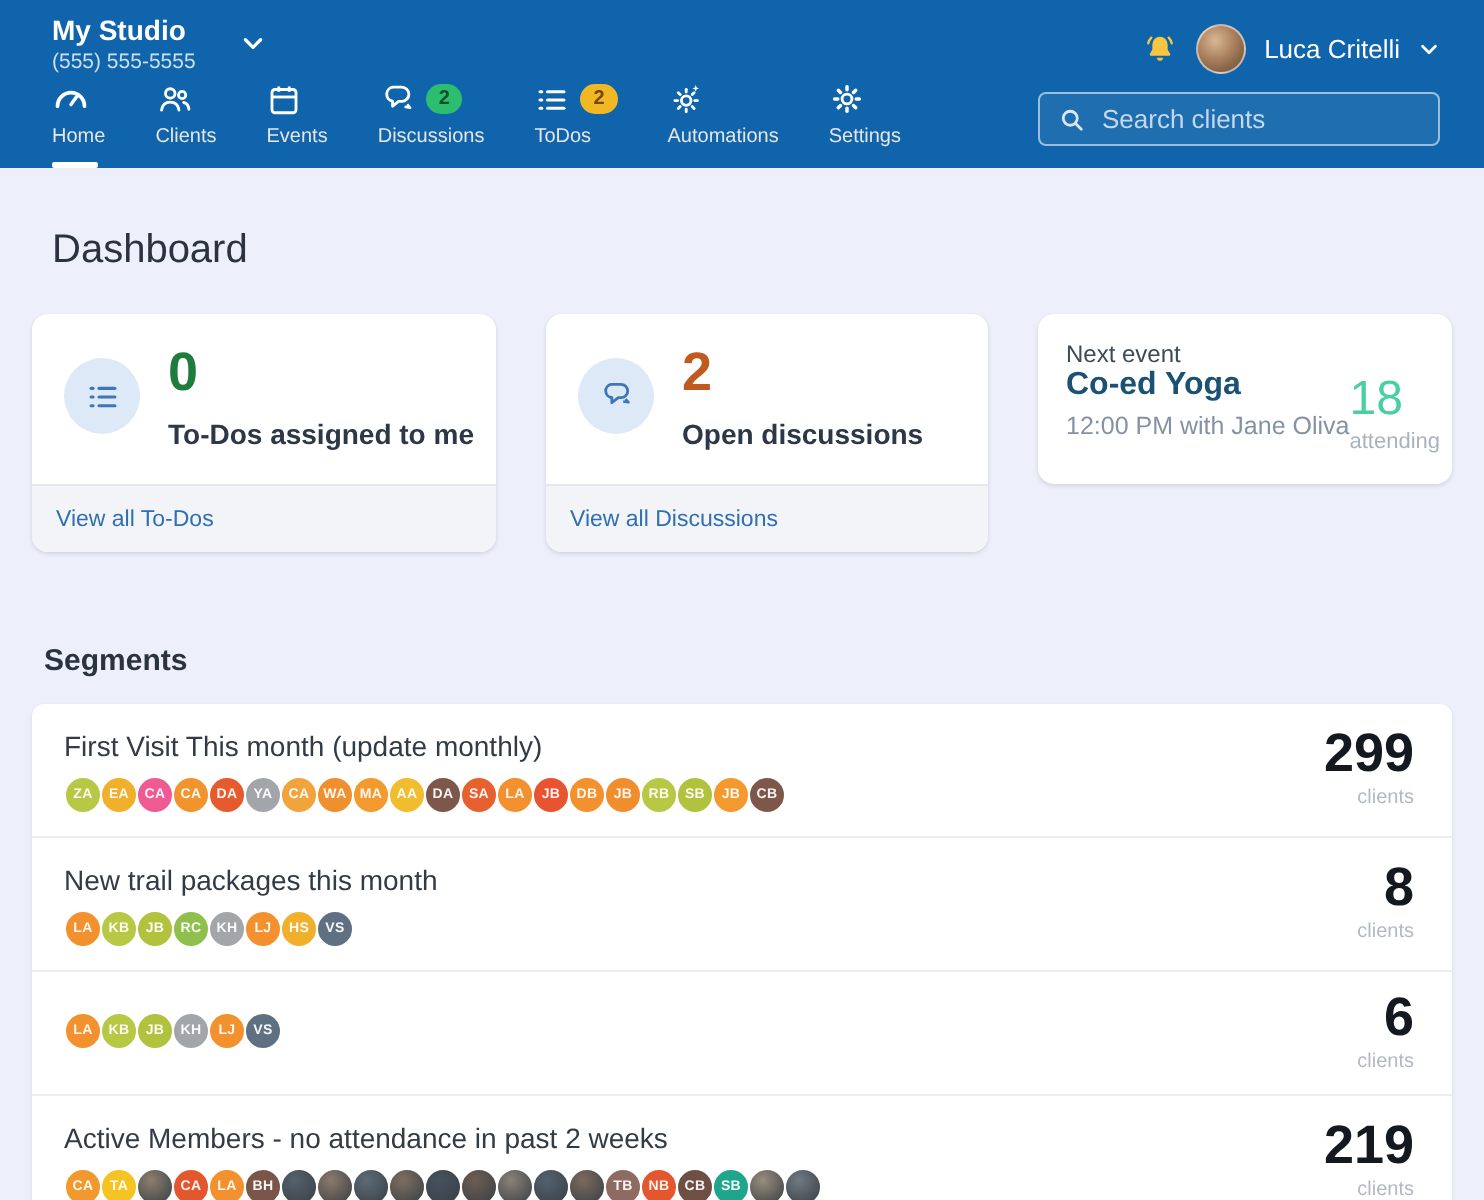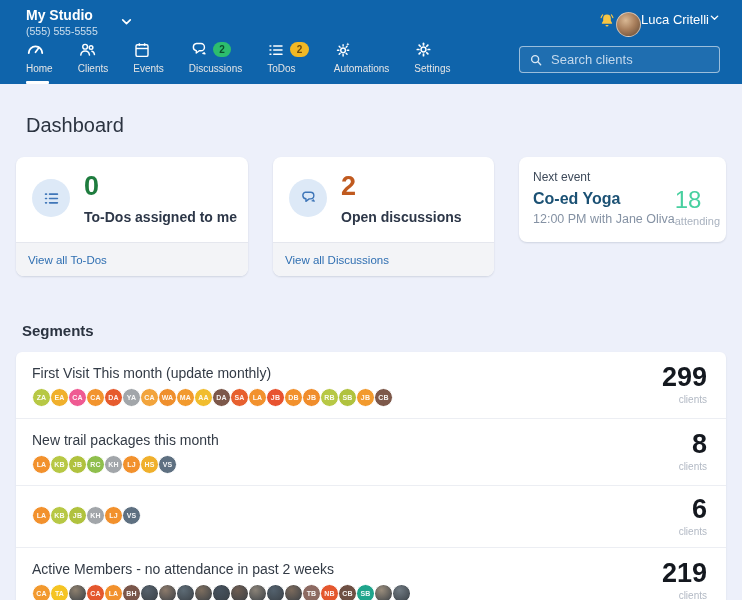--- a/index.html
+++ b/index.html
@@ -6,21 +6,21 @@
   html,body { width:742px; height:600px; overflow:hidden; }
   body { font-family:"Liberation Sans", sans-serif; background:#edf0fa; }
 
   
   .header { height:84px; background:#0f64ab; position:relative; }
   .header-top { display:flex; justify-content:space-between; align-items:flex-start; padding:7px 22px 0 26px; }
   .brand { display:flex; align-items:center; gap:22px; cursor:pointer; }
   .brand-name { font-size:14px; font-weight:bold; color:#fff; line-height:1.25; }
   .brand-phone { font-size:10.5px; color:rgba(255,255,255,.78); }
   .chev { display:inline-flex; }
-  .user-area { display:flex; align-items:flex-start; margin-top:5px; }
+  .user-area { display:flex; align-items:center; gap:9px; margin-top:5px; }
   .hdr-avatar { width:25px; height:25px; border-radius:50%;
     background:radial-gradient(circle at 38% 32%, #d9b894 0%, #a97f5c 45%, #5e4632 100%);
     border:1px solid rgba(255,255,255,.55); }
   .user-name { font-size:13px; color:#fff; }
 
   .nav-row { position:absolute; bottom:0; left:0; right:0; display:flex; align-items:flex-end; padding:0 22px 0 26px; }
   .nav-items { display:flex; gap:25px; align-items:flex-end; }
   .nav-item { position:relative; padding-bottom:10px; cursor:pointer; }
   .nav-item.active::after { content:''; position:absolute; left:0; right:4px; bottom:0; height:3px; background:#fff; border-radius:1px; }
   .nav-top { display:flex; align-items:center; gap:5px; height:19px; margin-bottom:4px; }
@@ -48,21 +48,21 @@
   .stat-value { font-size:27px; font-weight:bold; line-height:1.05; }
   .stat-value.green { color:#1e7c3e; }
   .stat-value.orange { color:#c05a1f; }
   .stat-label { font-size:14px; font-weight:bold; color:#2d3748; margin-top:9px; white-space:nowrap; }
   .stat-footer { border-top:1px solid #e5e7ee; background:#f3f4f7; padding:7px 12px 8px; }
   .stat-footer a { font-size:11.5px; color:#2f6fb2; text-decoration:none; }
 
   .event-card { width:207px; background:#fff; border-radius:8px; box-shadow:0 1px 2px rgba(25,39,70,.14);
     padding:13px 14px 15px; display:flex; justify-content:space-between; align-self:flex-start; }
   .event-eyebrow { font-size:12px; color:#3e4a5a; }
-  .event-title { font-size:16px; font-weight:bold; color:#1b5174; margin-top:6px; white-space:nowrap; }
+  .event-title { font-size:16px; font-weight:bold; color:#1b5174; margin-top:0; white-space:nowrap; }
   .event-sub { font-size:12.5px; color:#8592a4; margin-top:4px; white-space:nowrap; }
   .event-count-wrap { margin-top:18px; }
   .event-count { font-size:24px; color:#48d0a0; line-height:1; }
   .event-count-label { font-size:11px; color:#a9b2bf; margin-top:3px; }
 
   .segments-heading { font-size:15px; font-weight:bold; color:#2b3340; margin:46px 6px 13px; }
   .segments-card { background:#fff; border-radius:6px; box-shadow:0 1px 2px rgba(25,39,70,.10); }
   .segment-row { position:relative; padding:13px 120px 11px 16px; min-height:62px; cursor:pointer; }
   .segment-row:not(:last-child) { border-bottom:1px solid #eceef3; }
   .segment-title { font-size:14px; color:#333b46; }

